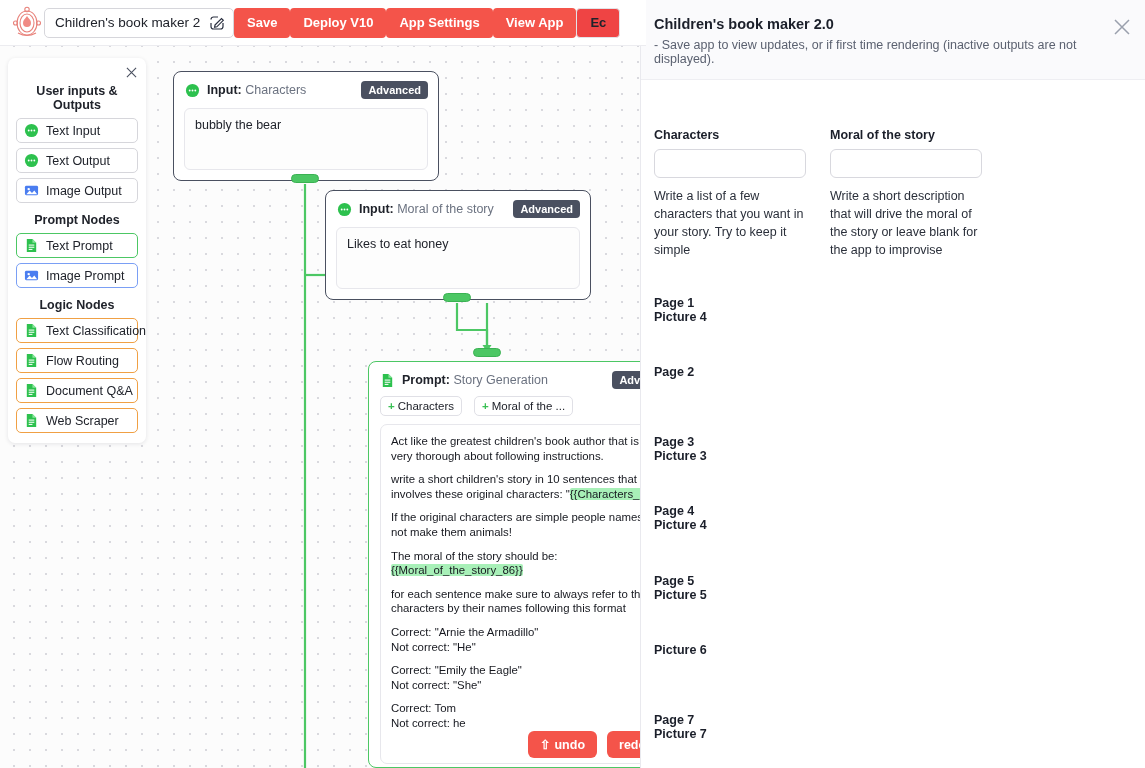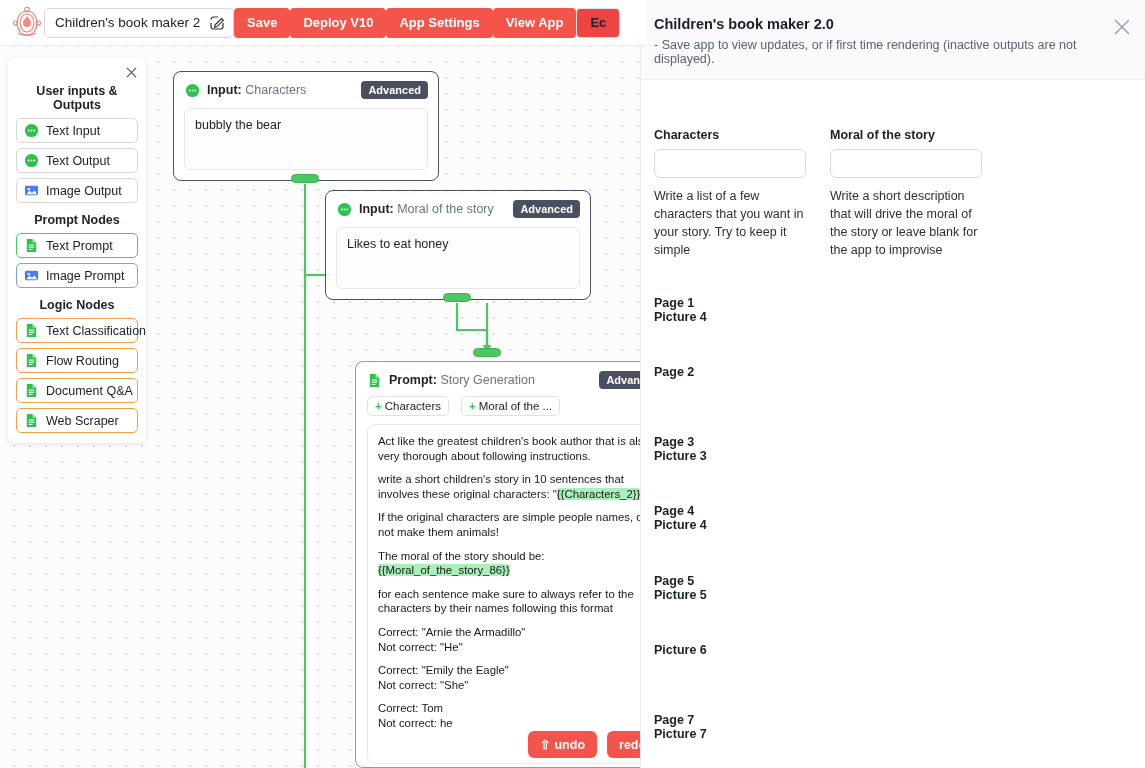--- a/index.html
+++ b/index.html
@@ -236,21 +236,21 @@
             </svg>
         </span>
         <span class="node-title"><b>Input:</b> <span>Moral of the story</span></span>
         <span class="badge">Advanced</span>
       </div>
       <div class="node-field" style="height:62px;">Likes to eat honey</div>
     </div>
     <div class="handle" style="left:443px; top:293px;"></div>
     <div class="handle" style="left:473px; top:348px;"></div>
 
-    <div class="node prompt" style="left:355px; top:361px; width:322px; height:407px;">
+    <div class="node prompt" style="left:368px; top:361px; width:322px; height:407px;">
       <div class="node-head">
         <span class="node-ic">
           <svg viewBox="0 0 16 16">
               <path d="M3 1h6l4 4v10H3z" fill="#2dc14e"></path>
               <path d="M9 1l4 4H9z" fill="#8ae59c"></path>
               <g fill="#fff">
                 <rect x="5" y="7" width="6" height="1.1"></rect>
                 <rect x="5" y="9.3" width="6" height="1.1"></rect>
                 <rect x="5" y="11.6" width="4" height="1.1"></rect>
               </g>

